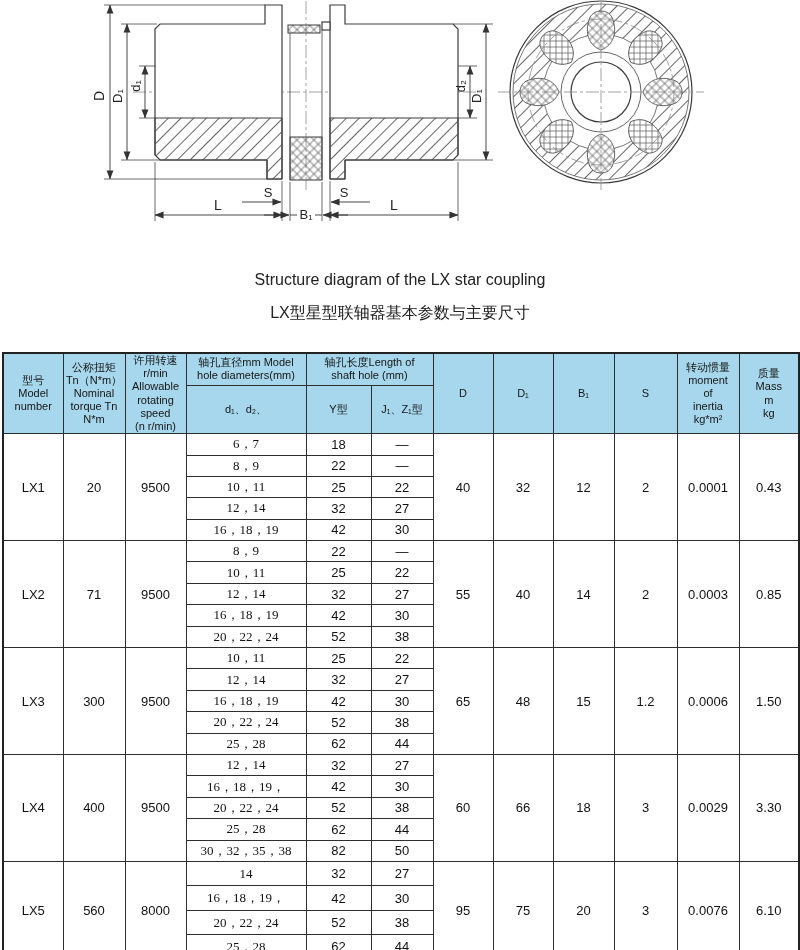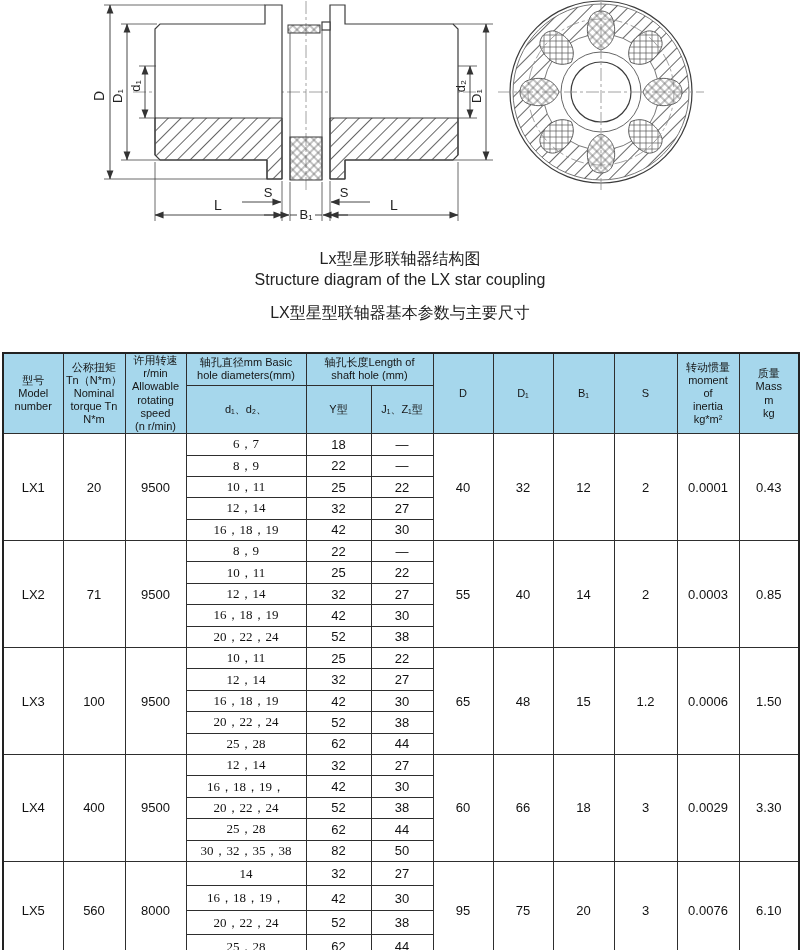--- a/index.html
+++ b/index.html
@@ -144,21 +144,20 @@
       <use href="#petal" transform="rotate(270)"></use>
       <use href="#petal" transform="rotate(315)"></use>
       <circle class="cl" r="73"></circle>
       <circle r="40" fill="#fff" stroke="#555" stroke-width="0.9"></circle>
       <circle r="30" fill="#fff" stroke="#3c3c3c" stroke-width="1.2"></circle>
       <line class="cl" x1="-103" y1="0" x2="103" y2="0"></line>
       <line class="cl" x1="0" y1="-90" x2="0" y2="98"></line>
     </g>
   </svg>
 
-  <div class="cap" style="top:249px">Lx型星形联轴器结构图</div>
   <div class="cap" style="top:303px">LX型星型联轴器基本参数与主要尺寸</div>
   <div class="cap" style="top:271px">Structure diagram of the LX star coupling</div>
 
   <table id="param-table">
     <colgroup>
       <col style="width:60px">
         <col style="width:62px">
         <col style="width:61px">
       <col style="width:120px">
         <col style="width:65px">
@@ -179,21 +178,21 @@
 Tn（N*m）
 Nominal
 torque Tn
 N*m</th>
         <th rowspan="2" class="lft">许用转速
 r/min
 Allowable
 rotating
 speed
 (n r/min)</th>
-        <th class="grp">轴孔直径mm  Basic
+        <th class="grp">轴孔直径mm  Model
 hole diameters(mm)</th>
         <th colspan="2" class="grp">轴孔长度Length of
 shaft hole (mm)</th>
         <th rowspan="2" class="big">D</th>
         <th rowspan="2" class="big">D₁</th>
         <th rowspan="2" class="big">B₁</th>
         <th rowspan="2" class="big">S</th>
         <th rowspan="2">转动惯量
 moment
 of
@@ -274,21 +273,21 @@
           <td>42</td>
           <td>30</td>
         </tr>
         <tr class="band" style="height: 21.4px;">
           <td class="bore">20，22，24</td>
           <td>52</td>
           <td>38</td>
         </tr>
         <tr style="height: 21.4px;">
           <td rowspan="5">LX3</td>
-          <td rowspan="5">100</td>
+          <td rowspan="5">300</td>
           <td rowspan="5">9500</td>
           <td class="bore">10，11</td>
           <td>25</td>
           <td>22</td>
           <td rowspan="5">65</td>
           <td rowspan="5">48</td>
           <td rowspan="5">15</td>
           <td rowspan="5">1.2</td>
           <td rowspan="5">0.0006</td>
           <td rowspan="5">1.50</td>

